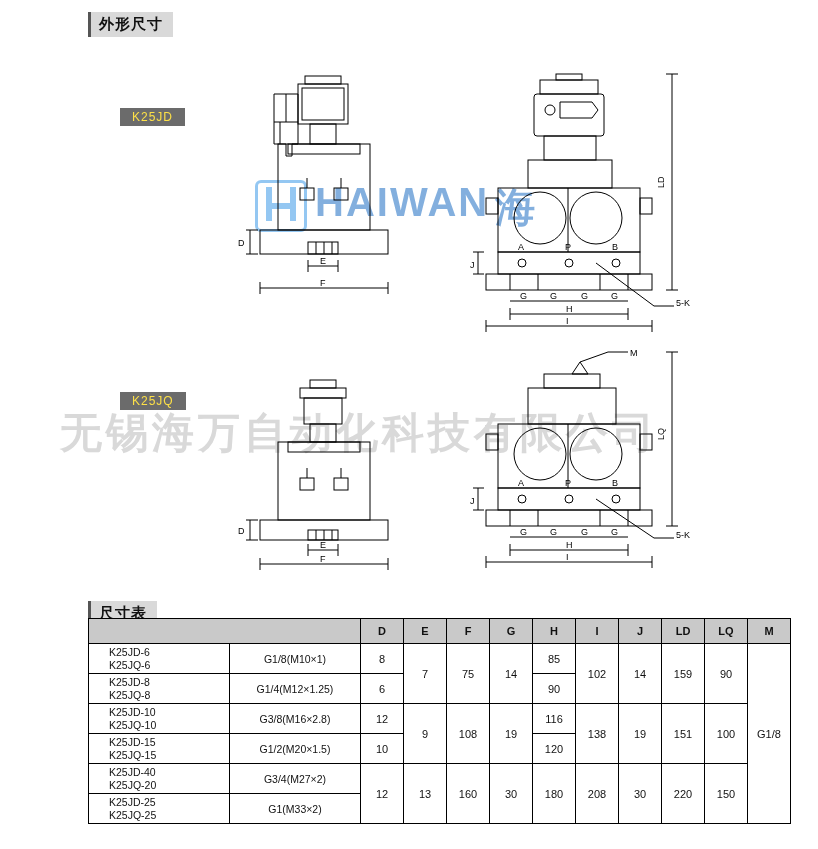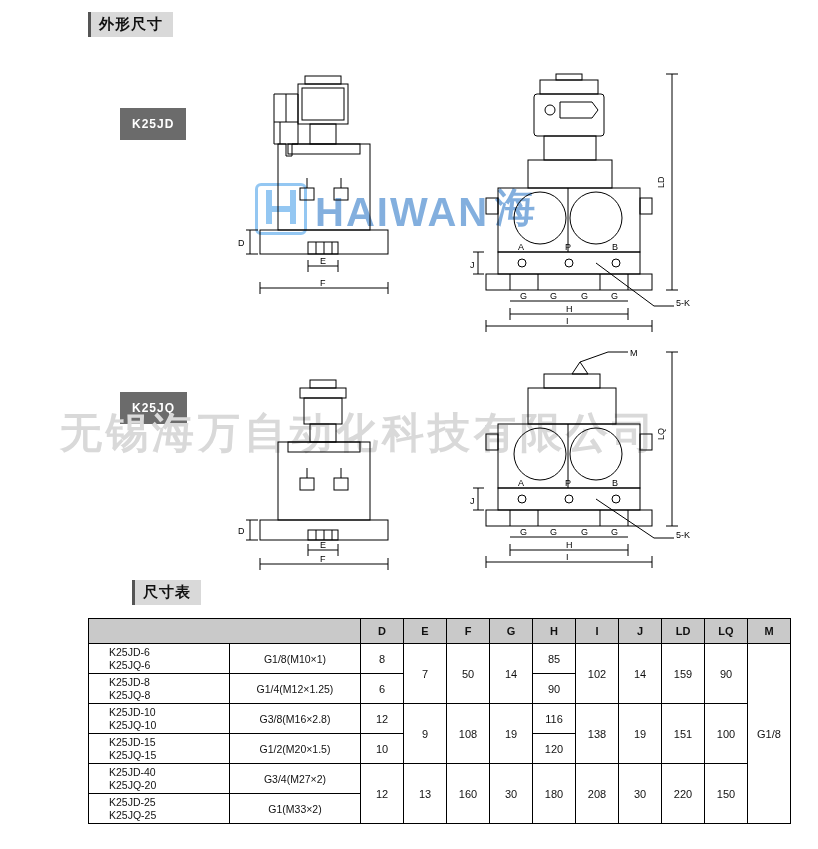--- a/index.html
+++ b/index.html
@@ -18,38 +18,38 @@
     position:absolute;
     background:#d9d9d9;
     border-left:3px solid #555;
     padding:3px 10px 3px 8px;
     font-size:15px;
     font-weight:bold;
     letter-spacing:1px;
     color:#111;
   }
   .tab.t1{left:88px;top:12px;}
-  .tab.t2{left:88px;top:580px;margin-left:44px;}
+  .tab.t2{left:88px;top:601px;}
 
   .modeltag{
     position:absolute;
     background:#6b6b6b;
-    color:#ffffff;
+    color:#fde047;
     font-size:12px;
-    font-weight:bold;
-    padding:9px 12px;
+    font-weight:normal;
+    padding:2px 12px;
     letter-spacing:1px;
   }
   .modeltag.m1{left:120px;top:108px;}
   .modeltag.m2{left:120px;top:392px;}
 
   
   .wm-logo{
     position:absolute;left:255px;top:180px;
-    display:flex;align-items:flex-end;
+    display:flex;align-items:flex-start;
     opacity:.55;
     pointer-events:none;
   }
   .wm-logo .mark{
     width:46px;height:46px;
     border:3px solid #3d9be9;
     border-radius:6px;
     position:relative;
     margin-right:8px;
   }
@@ -369,21 +369,21 @@
       <tbody>
 
         <tr style="height:30px;">
           <td class="model">
             <div>K25JD-6</div>
             <div>K25JQ-6</div>
           </td>
           <td class="thread">G1/8(M10×1)</td>
           <td class="c">8</td>
           <td class="c" rowspan="2">7</td>
-          <td class="c" rowspan="2">50</td>
+          <td class="c" rowspan="2">75</td>
           <td class="c" rowspan="2">14</td>
           <td class="c">85</td>
           <td class="c" rowspan="2">102</td>
           <td class="c" rowspan="2">14</td>
           <td class="c" rowspan="2">159</td>
           <td class="c" rowspan="2">90</td>
           <td class="c" rowspan="6">G1/8</td>
         </tr>
 
         <tr style="height:30px;">

